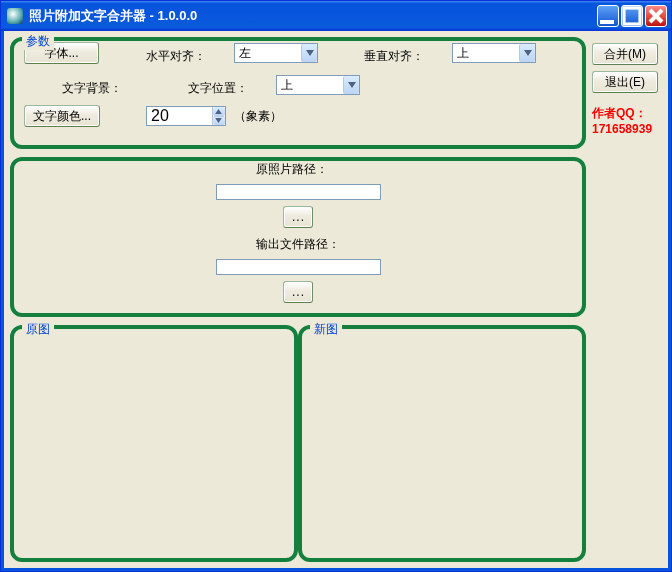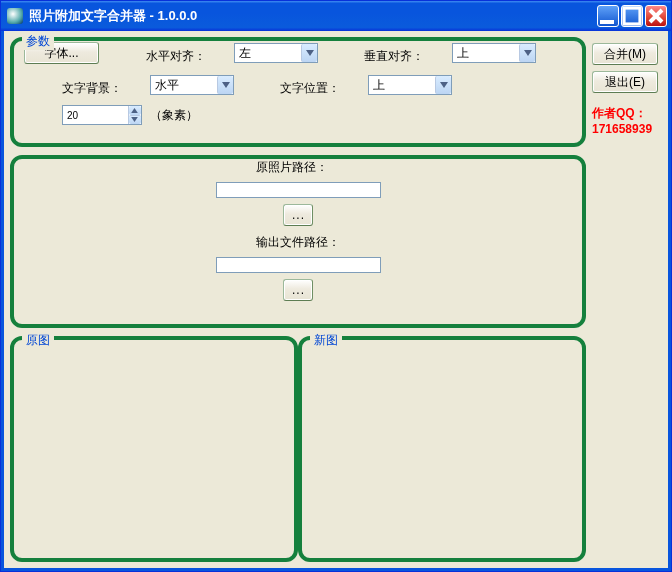--- a/index.html
+++ b/index.html
@@ -118,21 +118,21 @@
     display: inline-flex;
     border: 1px solid #7f9db9;
     height: 20px;
     background: #fff;
     width: 80px;
   }
   .spinner input {
     border: none; outline: none;
     width: 100%;
     padding: 0 4px;
-    font-family: inherit; font-size: 10px;
+    font-family: inherit; font-size: 16px;
     background: transparent;
   }
   .spinner .spin {
     width: 16px; display: flex; flex-direction: column;
     border-left: 1px solid #b8c9e2;
   }
   .spinner .spin div {
     flex: 1; background: linear-gradient(to bottom,#d9ecff,#bcd5f3);
     display:flex;align-items:center;justify-content:center;color:#4d6185;
     border-radius:2px;
@@ -214,41 +214,34 @@
                 <svg viewBox="0 0 8 6">
                   <path d="M0 0 L8 0 L4 6 Z" fill="currentColor"></path>
                 </svg>
               </span>
           </div>
         </div>
 
         <div class="row">
           <div style="width:30px"></div>
           <div class="cell-lbl lbl">文字背景：</div>
-          <div class="select cell-ctl">
-            <span class="val">水平</span>
-            <span class="arrow">
-                <svg viewBox="0 0 8 6">
-                  <path d="M0 0 L8 0 L4 6 Z" fill="currentColor"></path>
-                </svg>
-              </span>
-          </div>
           <div style="width:30px"></div>
           <div class="cell-lbl lbl">文字位置：</div>
           <div class="select cell-ctl">
             <span class="val">上</span>
             <span class="arrow">
                 <svg viewBox="0 0 8 6">
                   <path d="M0 0 L8 0 L4 6 Z" fill="currentColor"></path>
                 </svg>
               </span>
           </div>
         </div>
 
         <div class="row">
+          <div class="cell-l"><button class="xp-btn">文字颜色...</button></div>
           <div style="width:30px"></div>
           <div class="spinner">
             <input type="text" value="20" style="">
             <div class="spin">
               <div>
                   <svg viewBox="0 0 8 6">
                     <path d="M4 0 L8 6 L0 6 Z" fill="currentColor"></path>
                   </svg>
                 </div>
               <div>
@@ -262,21 +255,21 @@
         </div>
 
       </div>
 
       <div class="fieldset paths">
         <div class="row">
           <div class="lbl" style="width:84px">原照片路径：</div>
           <input class="text-input" style="flex: 1 1 0%;" type="text" value="">
           <button class="xp-btn browse">...</button>
         </div>
-        <div class="row" style="margin-bottom:13px">
+        <div class="row" style="margin-bottom:0">
           <div class="lbl" style="width:84px">输出文件路径：</div>
           <input class="text-input" style="flex: 1 1 0%;" type="text" value="">
           <button class="xp-btn browse">...</button>
         </div>
       </div>
 
       <div class="images">
         <div class="fieldset">
           <div class="legend">原图</div>
           <div class="canvas"></div>

